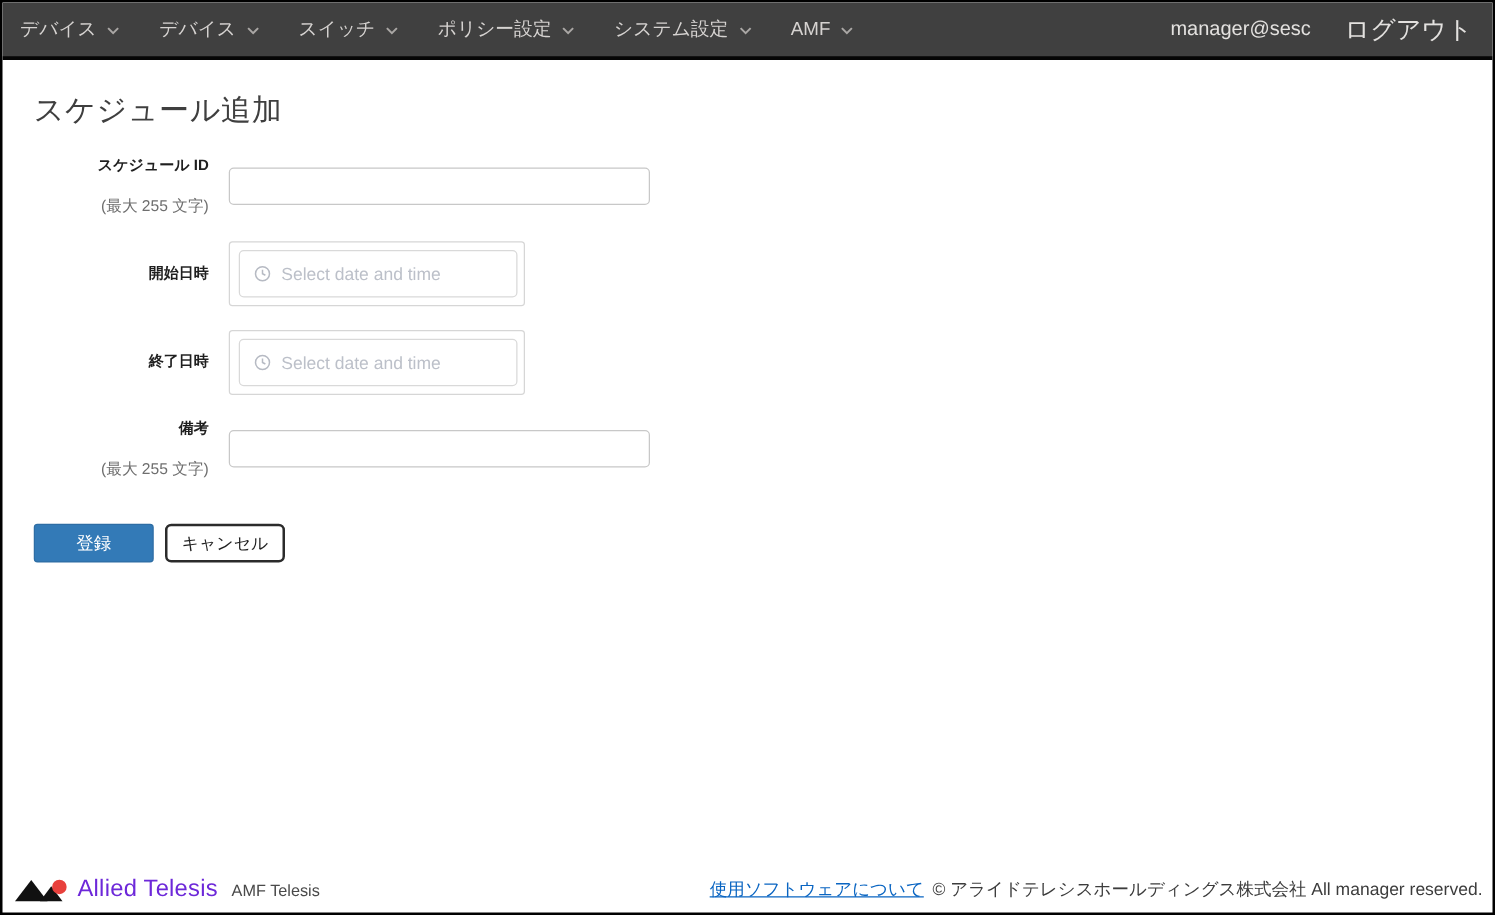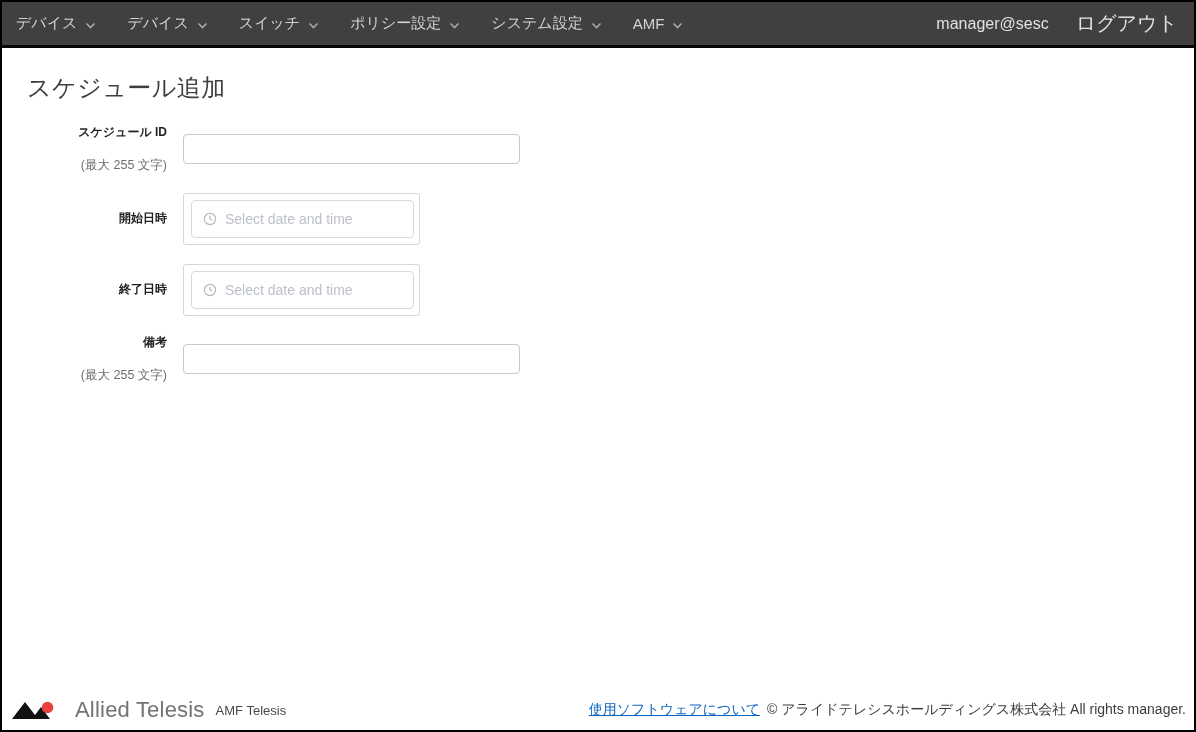--- a/index.html
+++ b/index.html
@@ -91,21 +91,21 @@
   }
 
   
   .footer {
     flex: 0 0 auto;
     display: flex; align-items: center; justify-content: space-between;
     padding: 4px 8px 7px 10px;
   }
   .footer-left { display: flex; align-items: center; }
   .brand-logo { display: inline-flex; margin-right: 8px; }
-  .brand-name { font-size: 22px; color: #737373; letter-spacing: 0.2px; margin-left: 13px; }
+  .brand-name { font-size: 19px; color: #6d28d9; letter-spacing: 0.2px; }
   .product-name { font-size: 13px; color: #4a4a4a; margin-left: 11px; }
   .footer-right { display: flex; font-size: 14px; }
   .software-link { color: #0a65c2; text-decoration: underline; cursor: pointer; margin-right: 7px; white-space: nowrap; }
   .copyright { color: #3c3c3c; white-space: nowrap; }
 </style>
 </head>
 <body>
 
 <div class="page">
 
@@ -198,33 +198,37 @@
     </div>
 
     <div class="form-row">
       <div class="label-col">
         <span class="field-label">備考</span>
         <span class="field-note">(最大 255 文字)</span>
       </div>
       <input class="text-input" type="text" value="" style="">
     </div>
 
+    <div class="button-row">
+      <button class="btn-primary">登録</button>
+      <button class="btn-secondary">キャンセル</button>
+    </div>
   </div>
 
   <div class="footer">
     <div class="footer-left">
       <span class="brand-logo">
         <svg width="42" height="22" viewBox="0 0 42 22">
           <polygon points="0,20 13,3 26,20" fill="#111111"></polygon>
           <polygon points="20,20 29,8 38,20" fill="#111111"></polygon>
           <circle cx="35.5" cy="8.5" r="5.8" fill="#e8403c"></circle>
         </svg>
       </span>
       <span class="brand-name">Allied Telesis</span>
       <span class="product-name">AMF Telesis</span>
     </div>
     <div class="footer-right">
       <a class="software-link">使用ソフトウェアについて</a>
-      <span class="copyright">© アライドテレシスホールディングス株式会社 All rights manager.</span>
+      <span class="copyright">© アライドテレシスホールディングス株式会社 All manager reserved.</span>
     </div>
   </div>
 
 </div>
 
 </body></html>

